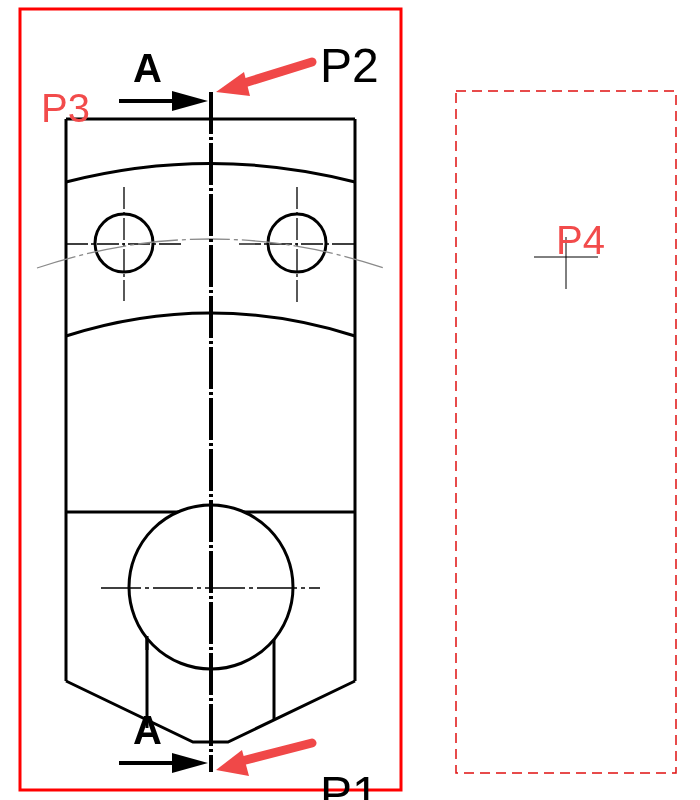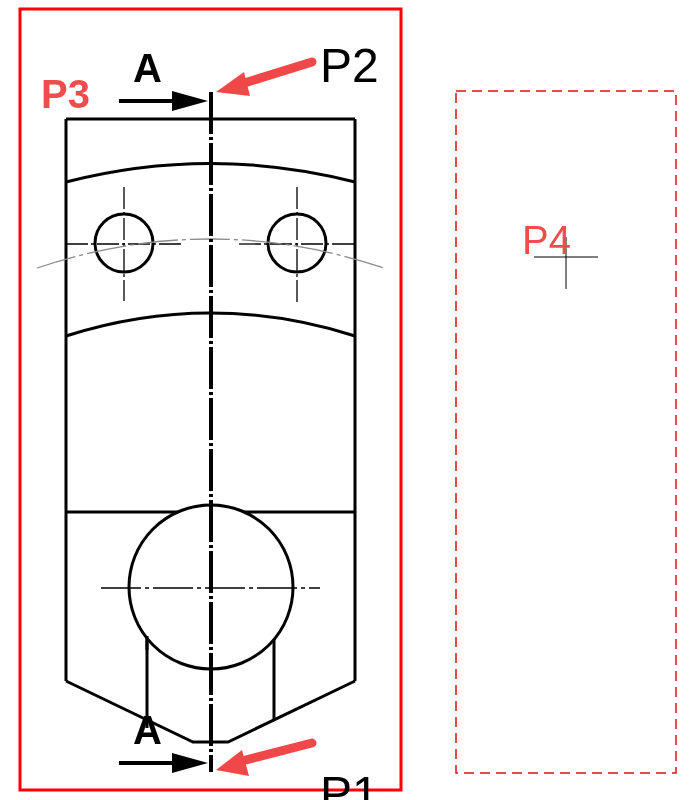--- a/index.html
+++ b/index.html
@@ -79,14 +79,14 @@
     <line x1="312" y1="743" x2="238" y2="762" stroke="#f04848" stroke-width="9" stroke-linecap="round"></line>
     <polygon points="216,770 242,750 249,776" fill="#f04848"></polygon>
   </g>
 </svg>
 
 <div class="lbl lbl-sec" style="left:133px; top:48px;">A</div>
 <div class="lbl lbl-sec" style="left:133px; top:710px;">A</div>
 
 <div class="lbl lbl-black" style="left:320px; top:42px;">P2</div>
 <div class="lbl lbl-black" style="left:320px; top:726px;margin-top:44px;">P1</div>
-<div class="lbl lbl-red" style="left:41px; top:74px;font-weight:bold;">P3</div>
-<div class="lbl lbl-red" style="left:522px; top:220px;">P4</div>
+<div class="lbl lbl-red" style="left:41px; top:88px;">P3</div>
+<div class="lbl lbl-red" style="left:556px; top:220px;">P4</div>
 
 </body></html>

